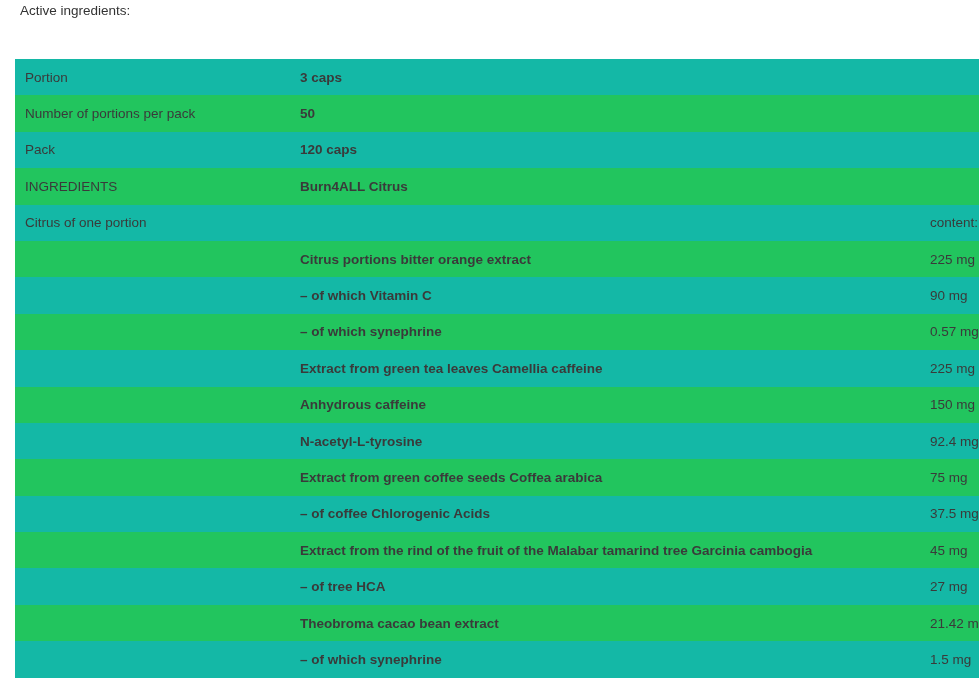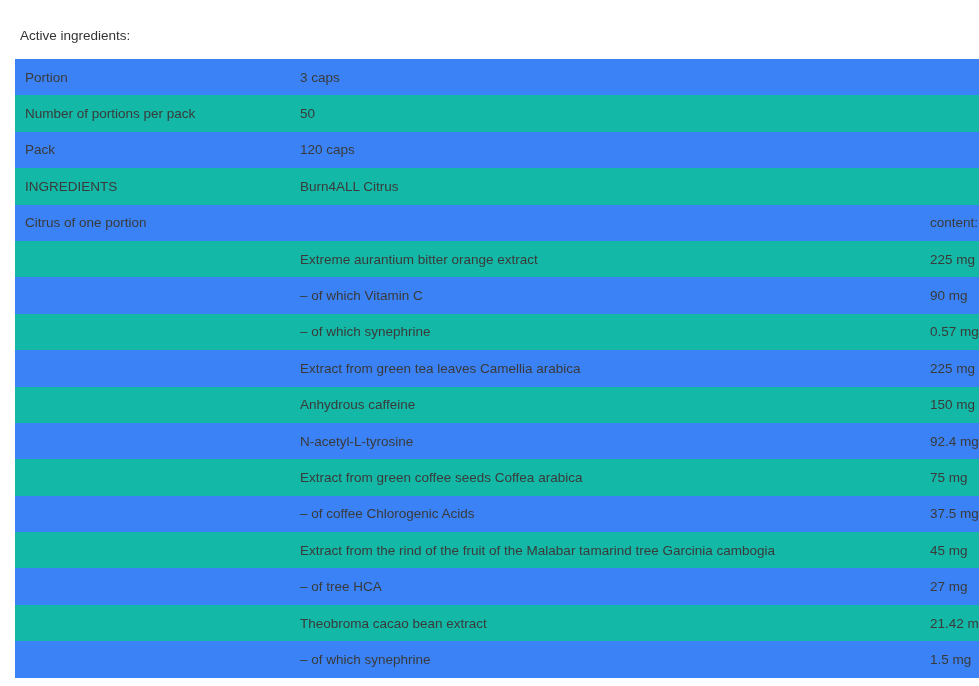--- a/index.html
+++ b/index.html
@@ -17,21 +17,21 @@
   }
   .page {
     position: relative;
     width: 979px;
     height: 686px;
     box-sizing: border-box;
   }
   .heading {
     position: absolute;
     left: 20px;
-    top: 27px;
+    top: 2px;
     font-size: 13.5px;
     color: #333333;
     line-height: 18px;
   }
   .table-wrap {
     position: absolute;
     left: 15px;
     top: 59px;
     width: 964px;
   }
@@ -48,30 +48,31 @@
     vertical-align: middle;
     font-size: 13.5px;
     color: #3a3a3a;
     border: none;
     line-height: 17px;
     white-space: nowrap;
     overflow: hidden;
     text-overflow: ellipsis;
   }
   table.spec tr.odd td {
-    background: #3b82f6;
+    background: #14b8a6;
   }
   table.spec tr.even td {
-    background: #14b8a6;
+    background: #22c55e;
   }
   td.c-label {
     width: 255px;
   }
   td.c-name {
     width: 610px;
+    font-weight: bold;
   }
   td.c-value {
     width: 99px;
   }
   .divider-top {
     position: absolute;
     left: 15px;
     top: 59px;
     width: 964px;
     height: 1px;
@@ -110,36 +111,36 @@
             <td class="c-name">Burn4ALL Citrus</td>
             <td class="c-value"></td>
           </tr>
           <tr class="odd">
             <td class="c-label">Citrus of one portion</td>
             <td class="c-name"></td>
             <td class="c-value">content:</td>
           </tr>
           <tr class="even">
             <td class="c-label"></td>
-            <td class="c-name">Extreme aurantium bitter orange extract</td>
+            <td class="c-name">Citrus portions bitter orange extract</td>
             <td class="c-value">225 mg</td>
           </tr>
           <tr class="odd">
             <td class="c-label"></td>
             <td class="c-name">– of which Vitamin C</td>
             <td class="c-value">90 mg</td>
           </tr>
           <tr class="even">
             <td class="c-label"></td>
             <td class="c-name">– of which synephrine</td>
             <td class="c-value">0.57 mg</td>
           </tr>
           <tr class="odd">
             <td class="c-label"></td>
-            <td class="c-name">Extract from green tea leaves Camellia arabica</td>
+            <td class="c-name">Extract from green tea leaves Camellia caffeine</td>
             <td class="c-value">225 mg</td>
           </tr>
           <tr class="even">
             <td class="c-label"></td>
             <td class="c-name">Anhydrous caffeine</td>
             <td class="c-value">150 mg</td>
           </tr>
           <tr class="odd">
             <td class="c-label"></td>
             <td class="c-name">N-acetyl-L-tyrosine</td>

